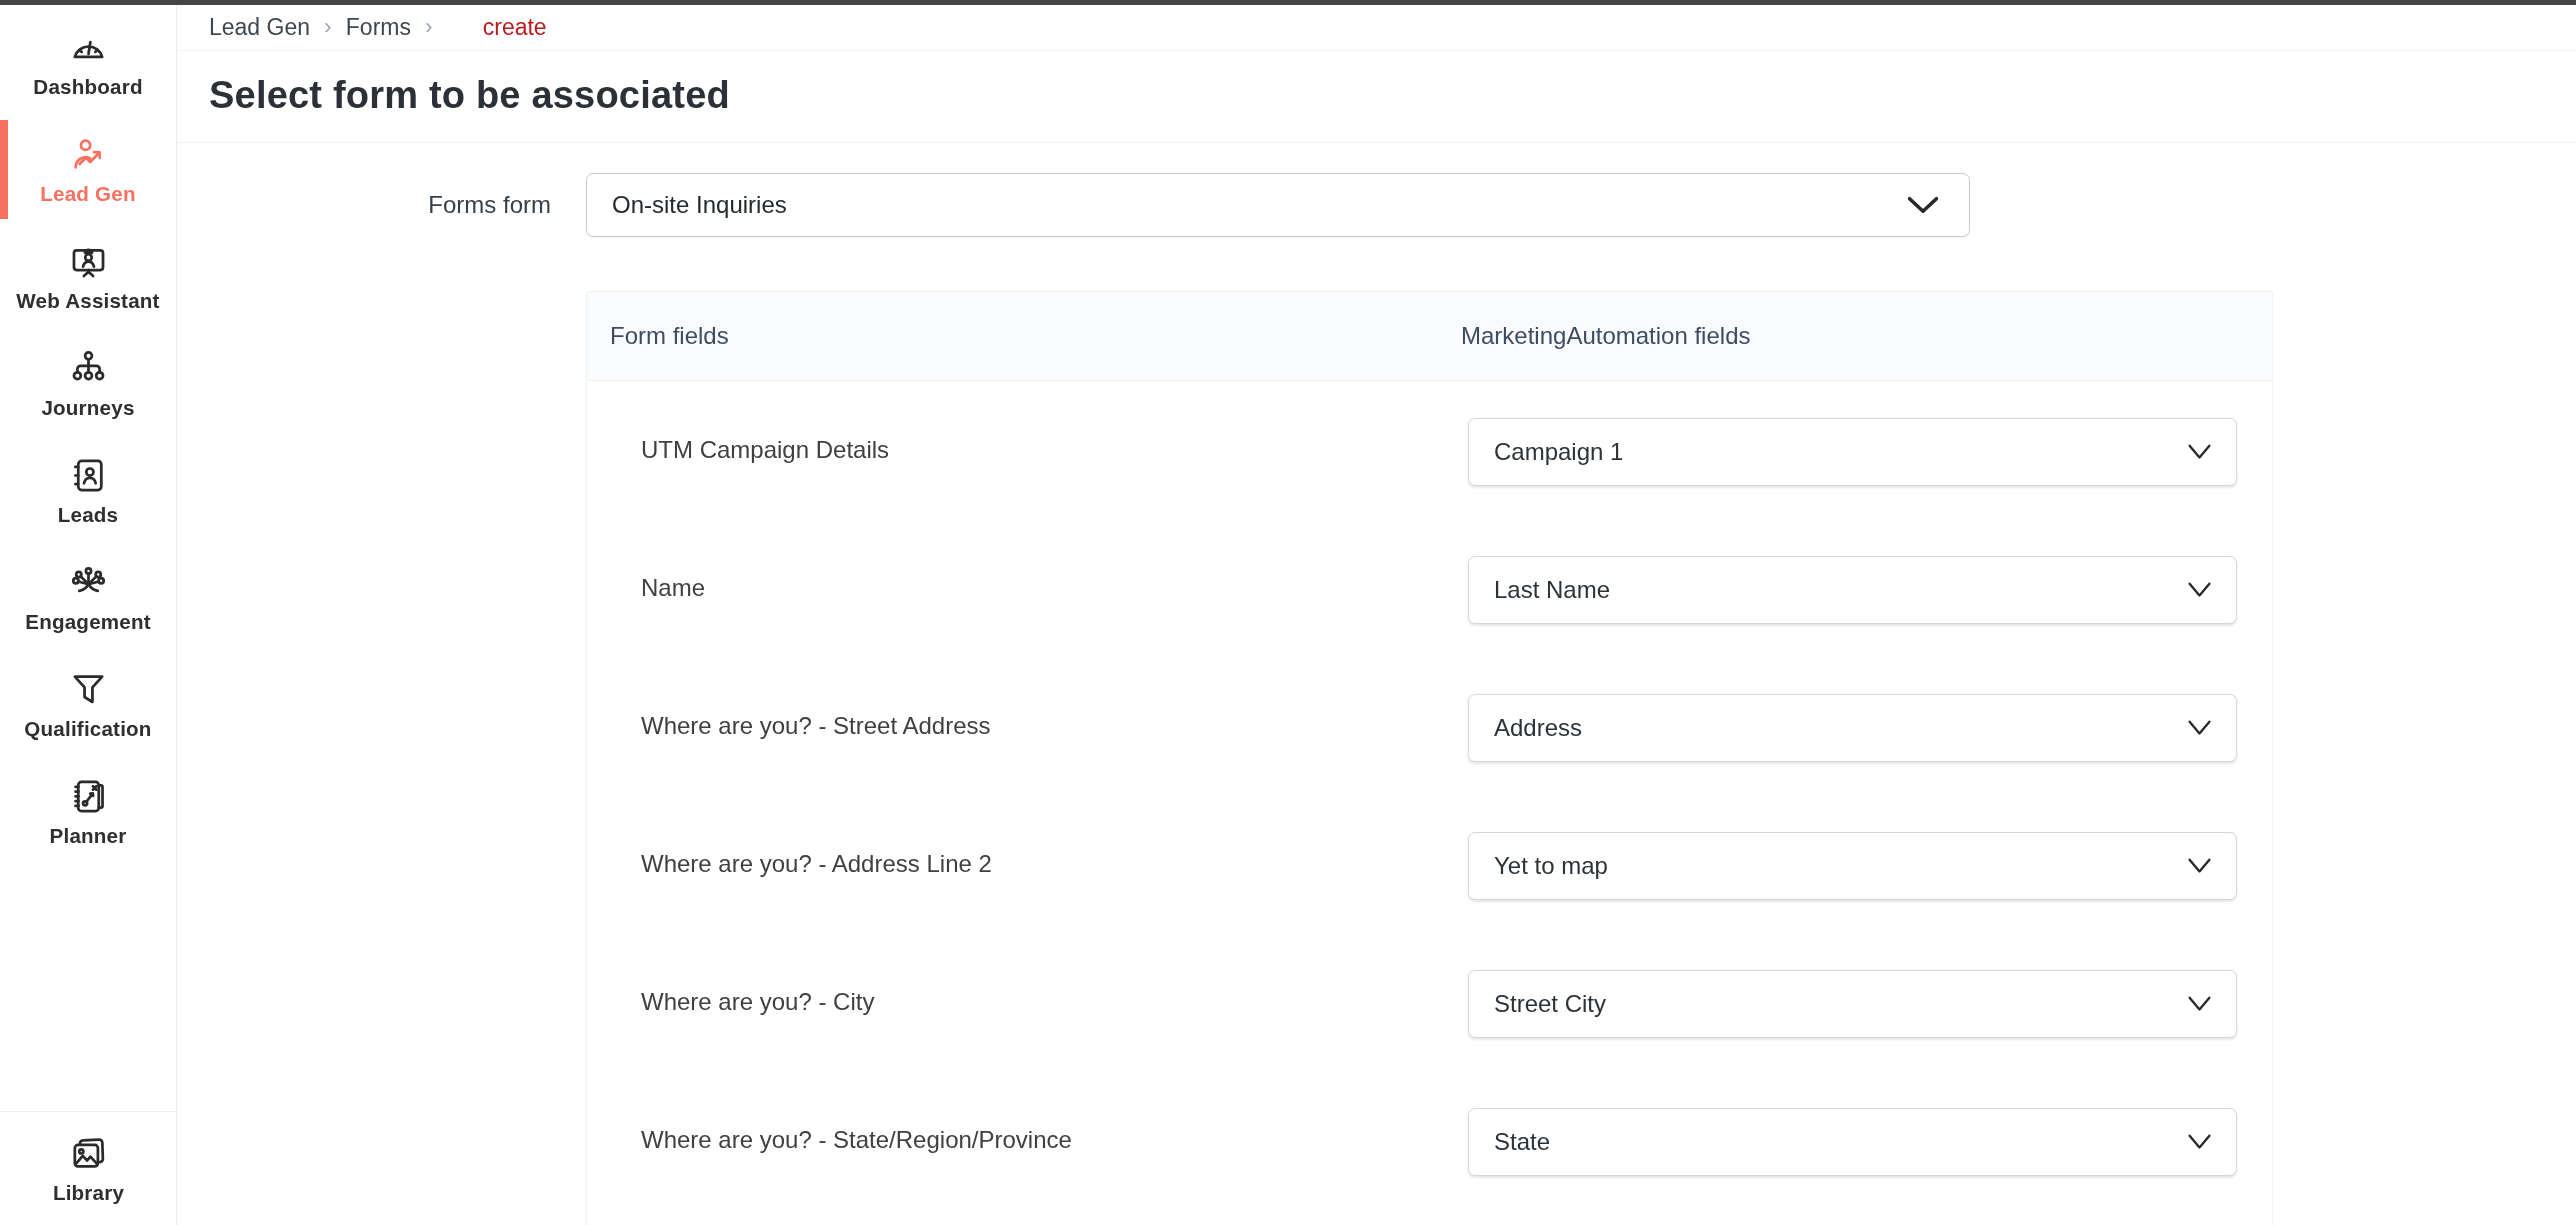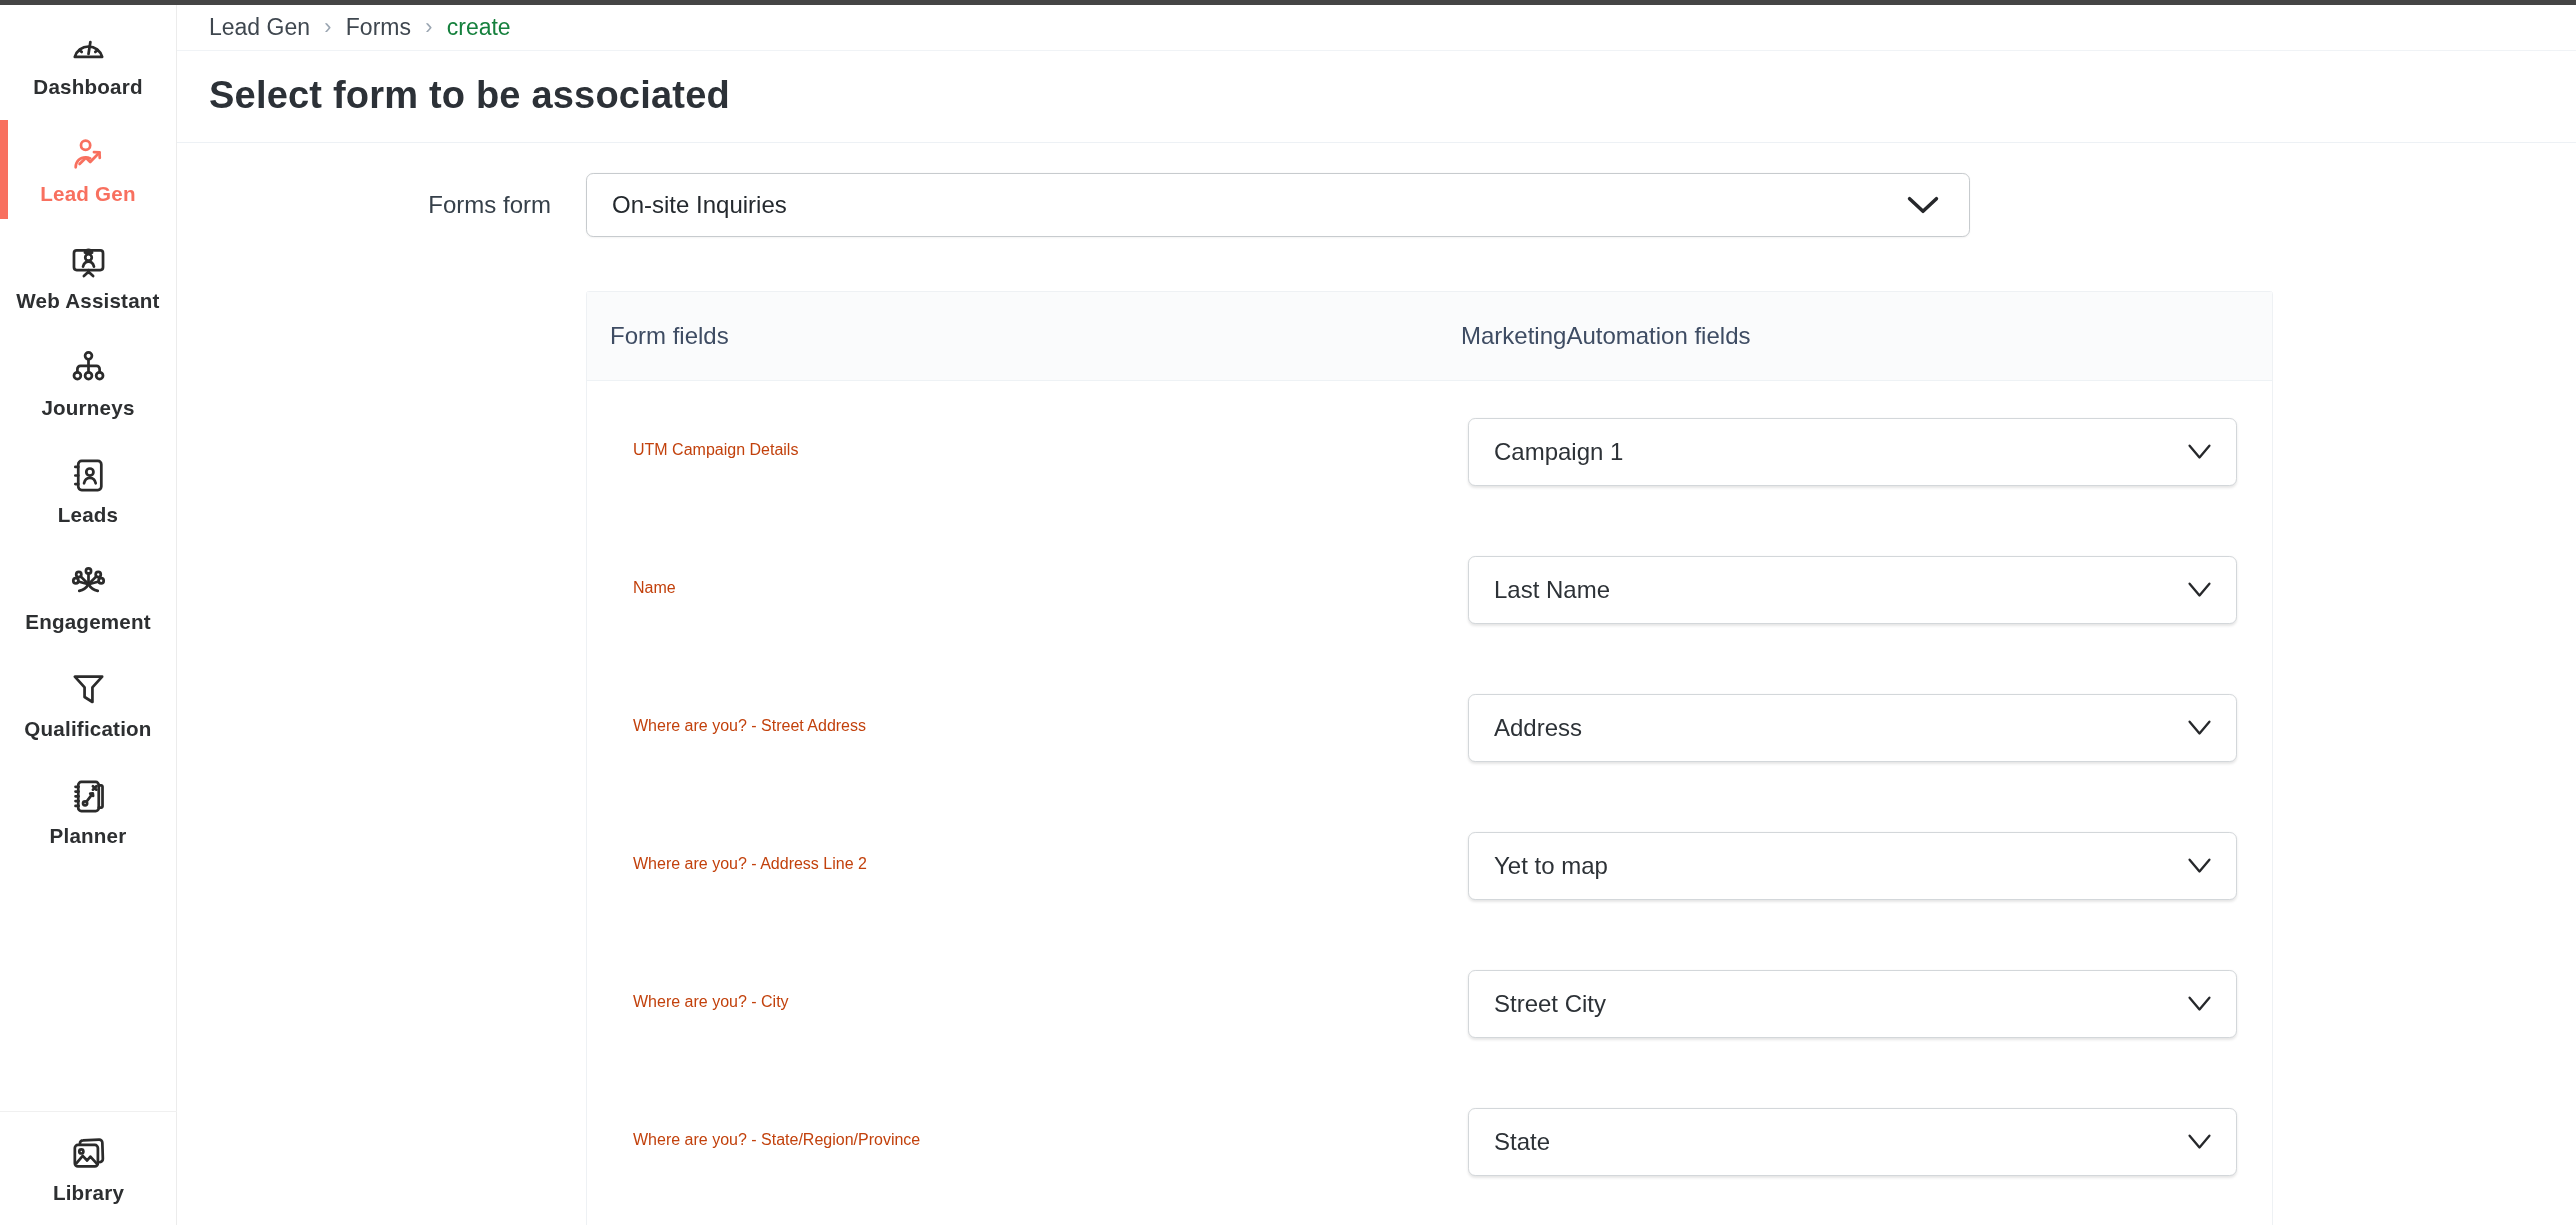--- a/index.html
+++ b/index.html
@@ -29,21 +29,21 @@
   .side-footer .side-icon svg { width:41px; height:41px; stroke:#2b2b2b; fill:none;
     stroke-width:1.6; stroke-linecap:round; stroke-linejoin:round; }
 
   
   .main { position:absolute; left:177px; top:5.4px; width:2399px; height:1220px; background:#fff; }
 
   .breadcrumb-bar { height:46px; display:flex; align-items:center; padding-left:32px;
     border-bottom:0.9px solid #f0f3f6; }
   .crumb { font-size:23px; color:#3f474f; cursor:pointer; }
   .crumb-sep { font-size:21.5px; color:#9aa5b1; margin:0 14.3px; }
-  .crumb.muted { color:#15803d; cursor:default; }
+  .crumb.muted { color:#b91c1c; cursor:default;margin-left:36px; }
 
   .title-bar { height:92px; padding:23px 0 0 32px; border-bottom:0.9px solid #edf1f5; }
   .page-title { font-size:38px; font-weight:600; color:#2c3137; letter-spacing:0.2px; }
 
   .content { position:relative; width:100%; height:1077px; }
 
   .choose-label { position:absolute; left:0; top:29.5px; width:374px; height:64px;
     display:flex; align-items:center; justify-content:flex-end;
     font-size:24px; color:#36404a; }
   .choose-select { position:absolute; left:409px; top:29.5px; width:1384px; height:64px;
@@ -58,22 +58,22 @@
     border:0.9px solid #eef1f4; border-radius:2.7px; background:#fff; }
   .panel-header { position:relative; height:89px; background:#fafbfc;
     border-bottom:0.9px solid #eef2f5; }
   .col-head { position:absolute; top:50%; transform:translateY(-50%);
     font-size:24px; color:#3e4c63; }
   .col-head.c1 { left:23px; }
   .col-head.c2 { left:874px; }
 
   .rows { }
   .map-row { position:relative; height:138px; }
-  .row-label { position:absolute; left:46px; top:50%; transform:translateY(-50%);
-    font-size:16px; color:#c2410c; white-space:nowrap; }
+  .row-label { position:absolute; left:54px; top:50%; transform:translateY(-50%);
+    font-size:24px; color:#404040; white-space:nowrap; }
   .row-select { position:absolute; left:881px; top:37px; width:769px; height:68px;
     background:#fff; border:0.9px solid #d3d7da; border-radius:7.2px;
     box-shadow:0 1.8px 2.7px rgba(0,0,0,.10);
     display:flex; align-items:center; padding-left:25px; cursor:pointer; }
   .row-select .sel-text { font-size:24px; color:#2d3237; }
   .row-select .sel-chevron { right:23px; }
 </style>
 </head>
 <body>
 

